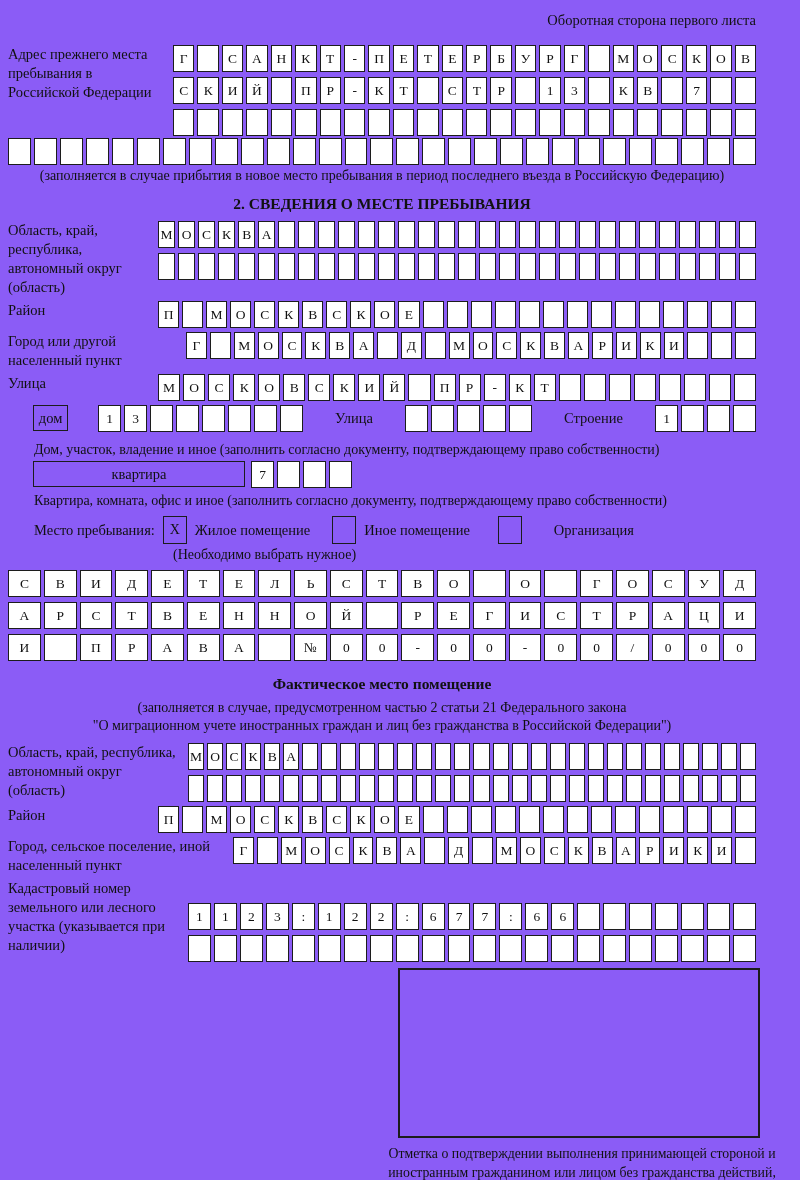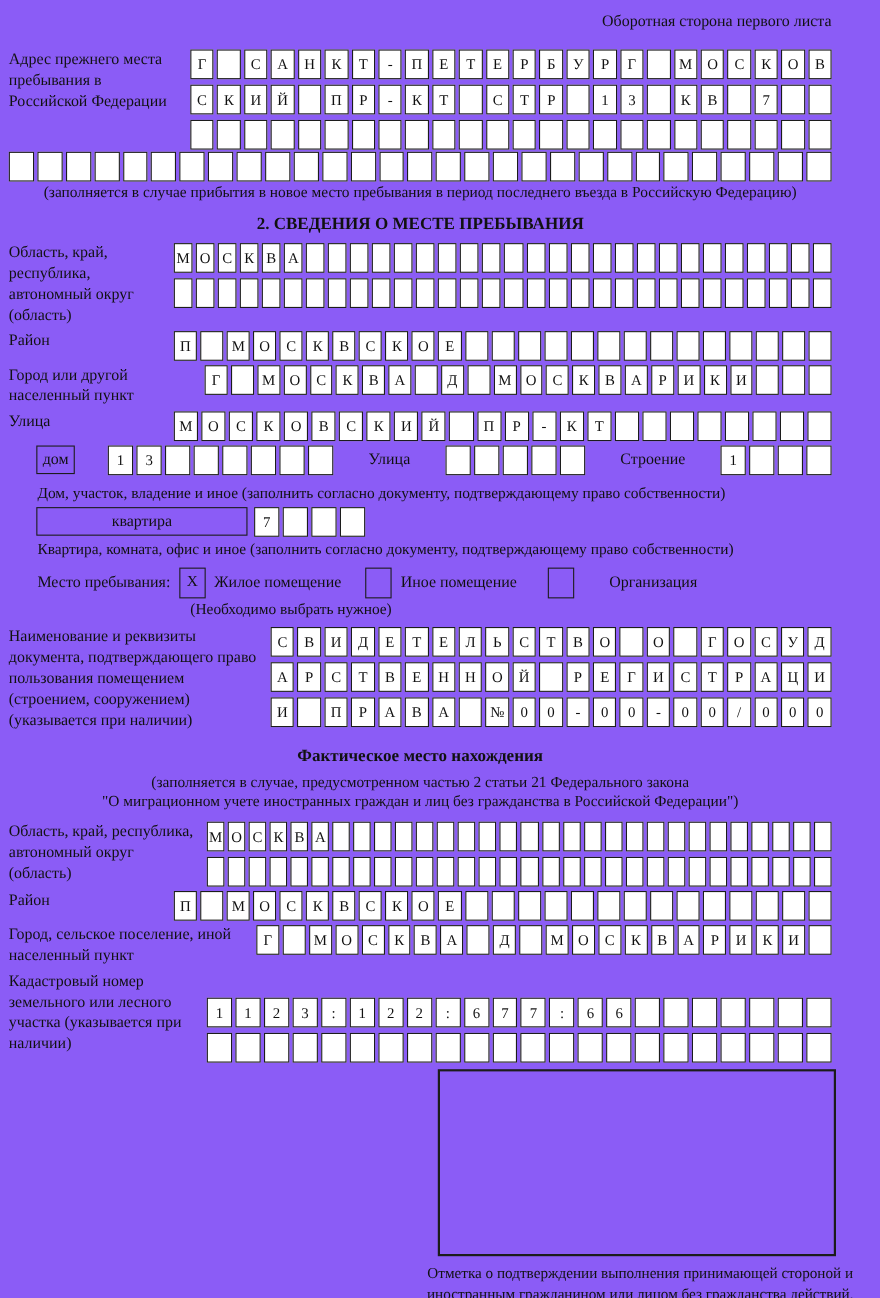--- a/index.html
+++ b/index.html
@@ -350,21 +350,21 @@
     <div class="crow cfix">
         <span class="cell">1</span>
         <span class="cell"></span>
         <span class="cell"></span>
         <span class="cell"></span>
       </div>
   </div>
   <div class="note ml-note mb2">Дом, участок, владение и иное (заполнить согласно документу, подтверждающему право собственности)</div>
 
   <div class="frow" style="margin-left:25px;">
-    <div class="widebox" style="width:192px;">квартира</div>
+    <div class="widebox" style="width:212px;">квартира</div>
     <div class="crow cfix" style="margin-left:6px;">
         <span class="cell">7</span>
         <span class="cell"></span>
         <span class="cell"></span>
         <span class="cell"></span>
       </div>
   </div>
   <div class="note ml-note mb2">Квартира, комната, офис и иное (заполнить согласно документу, подтверждающему право собственности)</div>
 
   <div class="stay-row" style="margin-left:26px;">
@@ -372,21 +372,20 @@
     <span class="chk">X</span>
     <span class="inline-lbl">Жилое помещение</span>
     <span class="chk" style="margin-left:14px;"></span>
     <span class="inline-lbl">Иное помещение</span>
     <span class="chk" style="margin-left:20px;"></span>
     <span class="inline-lbl" style="margin-left:24px;">Организация</span>
   </div>
   <div class="note" style="margin-left:165px;width:320px;">(Необходимо выбрать нужное)</div>
 
   <div class="frow" style="margin-top:6px;">
-    <div class="lbl w230">Наименование и реквизиты документа, подтверждающего право пользования помещением (строением, сооружением) (указывается при наличии)</div>
     <div class="zone">
       <div class="crow">
           <span class="cell">С</span>
           <span class="cell">В</span>
           <span class="cell">И</span>
           <span class="cell">Д</span>
           <span class="cell">Е</span>
           <span class="cell">Т</span>
           <span class="cell">Е</span>
           <span class="cell">Л</span>
@@ -446,21 +445,21 @@
           <span class="cell">0</span>
           <span class="cell">0</span>
           <span class="cell">/</span>
           <span class="cell">0</span>
           <span class="cell">0</span>
           <span class="cell">0</span>
         </div>
     </div>
   </div>
 
-  <div class="sec-title" style="margin-top:14px;margin-bottom:6px;">Фактическое место нахождения</div>
+  <div class="sec-title" style="margin-top:14px;margin-bottom:6px;">Фактическое место помещение</div>
   <div class="note note-center">(заполняется в случае, предусмотренном частью 2 статьи 21 Федерального закона</div>
   <div class="note note-center mb8">"О миграционном учете иностранных граждан и лиц без гражданства в Российской Федерации")</div>
 
   <div class="frow">
     <div class="lbl w180">Область, край, республика, автономный округ (область)</div>
     <div class="zone">
       <div class="crow">
           <span class="cell">М</span>
           <span class="cell">О</span>
           <span class="cell">С</span>

